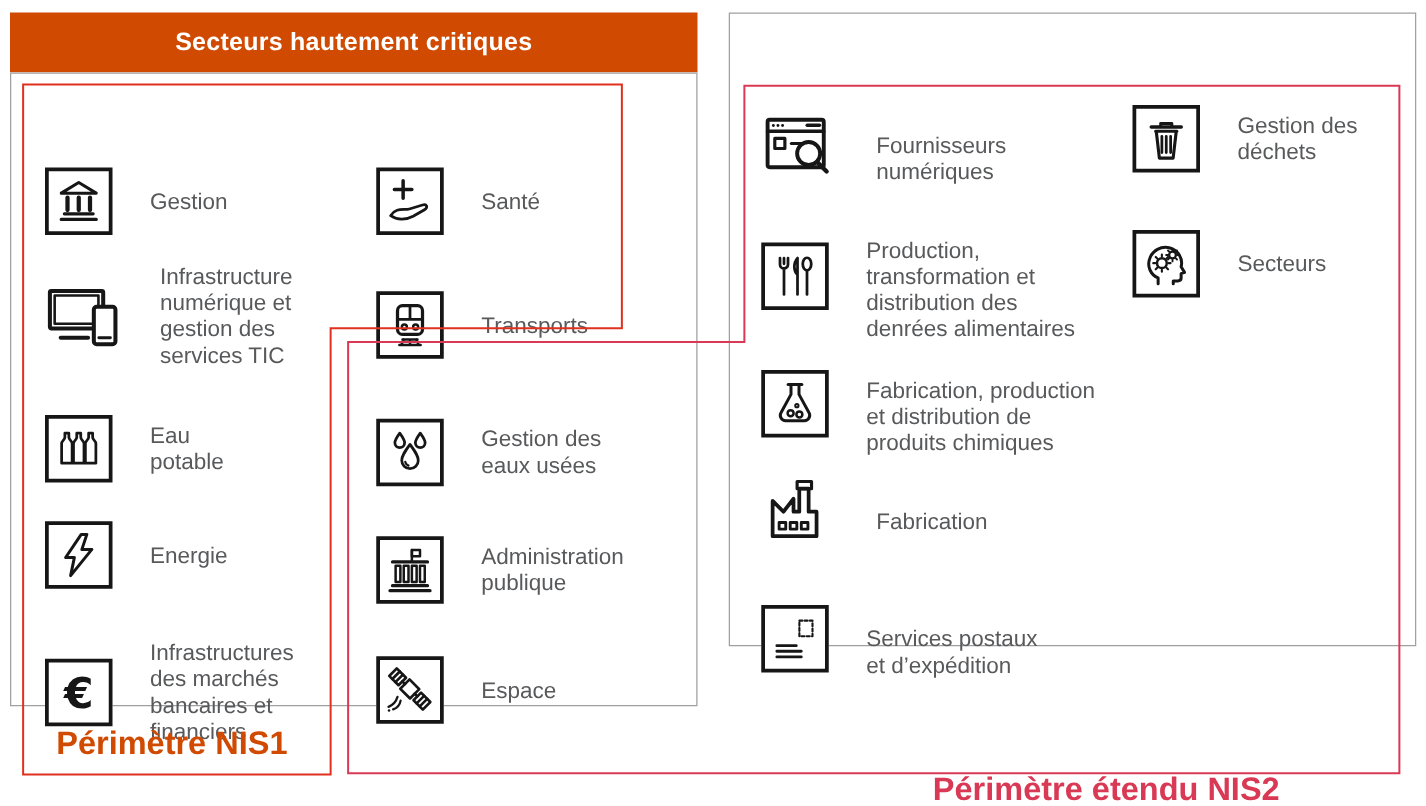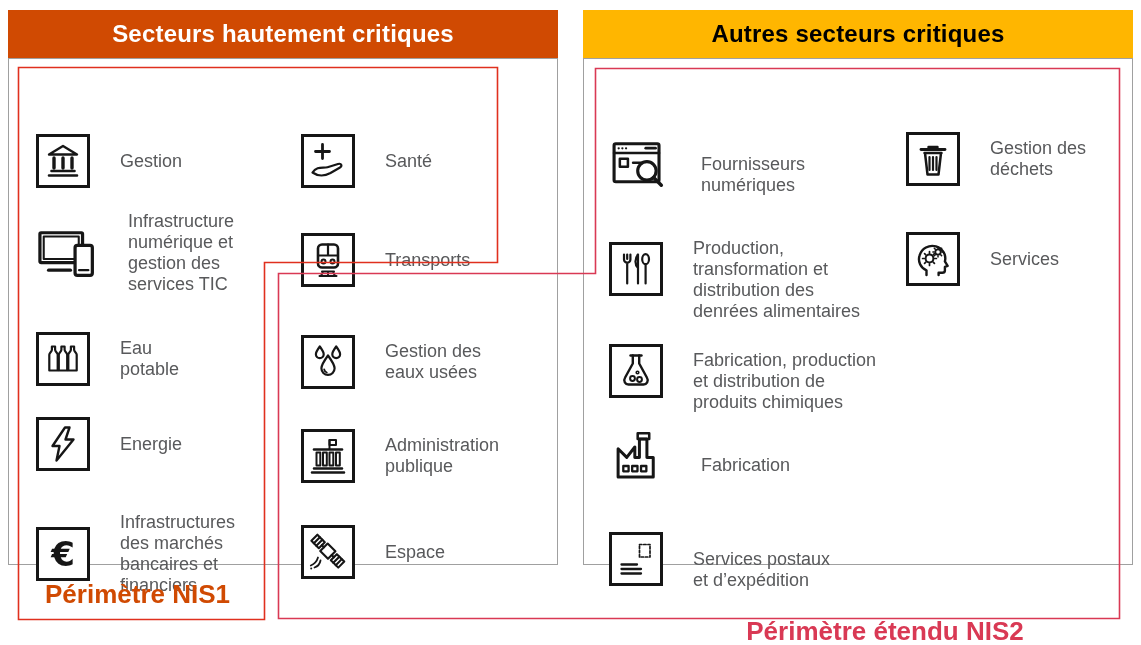--- a/index.html
+++ b/index.html
@@ -2,21 +2,21 @@
 <html><head>
 <meta charset="utf-8">
 <style>
   html,body{margin:0;padding:0;background:#fff;}
   .canvas{position:relative;width:1141px;height:645px;background:#fff;overflow:hidden;
           font-family:"Liberation Sans",sans-serif;}
   .panel{position:absolute;top:10px;width:550px;}
   .panel.lp{left:8px;}
   .panel.rp{left:583px;}
   .panel-header{height:48px;display:flex;align-items:center;justify-content:center;
-                font-weight:bold;font-size:24px;letter-spacing:.2px;}
+                font-weight:bold;font-size:20px;letter-spacing:.2px;}
   .lp .panel-header{background:#d04a02;color:#ffffff;}
   .rp .panel-header{background:#ffb600;color:#000000;}
   .panel-body{position:relative;height:505px;border:1px solid #a0a0a0;background:#fff;}
   .item{position:absolute;display:flex;align-items:center;gap:30px;}
   .lp .item.c1{left:27px;}
   .lp .item.c2{left:292px;}
   .rp .item.c1{left:25px;}
   .rp .item.c2{left:322px;}
   .lp .c1 .label{width:155px;}
   .lp .c2 .label{width:172px;}
@@ -170,21 +170,20 @@
             <circle cx="3.2" cy="36.4" r="1" fill="#161616" stroke="none"></circle>
           </svg>
         </span>
         <span class="label">Espace</span>
       </div>
 
     </div>
   </section>
 
   <section class="panel rp">
-    <div class="panel-header">Autres secteurs critiques</div>
     <div class="panel-body">
 
       <div class="item c1" style="top:73px">
         <span class="icon nobox">
           <svg width="58" height="53" viewBox="0 0 50 46" stroke="#161616" fill="none" stroke-linecap="round" stroke-linejoin="round">
             <rect x="2.5" y="5" width="39" height="33" rx="1.5" stroke-width="2.7"></rect>
             <path d="M2.5,13 H41.5" stroke-width="2.3"></path>
             <circle cx="6.5" cy="9" r="1" fill="#161616" stroke="none"></circle>
             <circle cx="9.7" cy="9" r="1" fill="#161616" stroke="none"></circle>
             <circle cx="12.9" cy="9" r="1" fill="#161616" stroke="none"></circle>
@@ -269,21 +268,21 @@
       <div class="item c2" style="top:173px">
         <span class="icon">
           <svg width="40" height="40" viewBox="0 0 40 40" stroke="#161616" fill="none" stroke-linecap="round" stroke-linejoin="round">
             <path d="M13.5,36 V31.3 C7.6,28.9 4.6,22.4 6.6,16.4 C8.7,9.4 16,5.4 23,7.4 C29.6,9.3 33.6,15.9 31.9,22.4 L34.6,26.9 L31.9,27.9 V31.4 C31.9,32.9 30.7,33.7 29.2,33.7 H25.6 V36" stroke-width="2.4"></path>
             <circle cx="16.5" cy="19.5" r="3.9" stroke-width="2"></circle>
             <path d="M16.5,14.2 V12.6 M16.5,24.8 V26.4 M11.2,19.5 H9.6 M21.8,19.5 H23.4 M12.8,15.8 L11.6,14.6 M20.2,23.2 L21.4,24.4 M12.8,23.2 L11.6,24.4 M20.2,15.8 L21.4,14.6" stroke-width="1.7"></path>
             <circle cx="25" cy="13" r="2.7" stroke-width="1.8"></circle>
             <path d="M25,9.2 V7.9 M25,16.8 V18.1 M21.2,13 H19.9 M28.8,13 H30.1 M22.3,10.3 L21.4,9.4 M27.7,15.7 L28.6,16.6 M22.3,15.7 L21.4,16.6 M27.7,10.3 L28.6,9.4" stroke-width="1.5"></path>
           </svg>
         </span>
-        <span class="label">Services</span>
+        <span class="label">Secteurs</span>
       </div>
 
     </div>
   </section>
 
   <svg class="overlay" width="1141" height="645" viewBox="0 0 1141 645">
     <path d="M18.5,67.5 H497.5 V262.5 H264.5 V619.5 H18.5 Z" fill="none" stroke="#e0301e" stroke-width="1.6"></path>
     <path d="M595.5,68.5 H1119.5 V618.5 H278.5 V273.5 H595.5 Z" fill="none" stroke="#d93954" stroke-width="1.6"></path>
   </svg>
 

